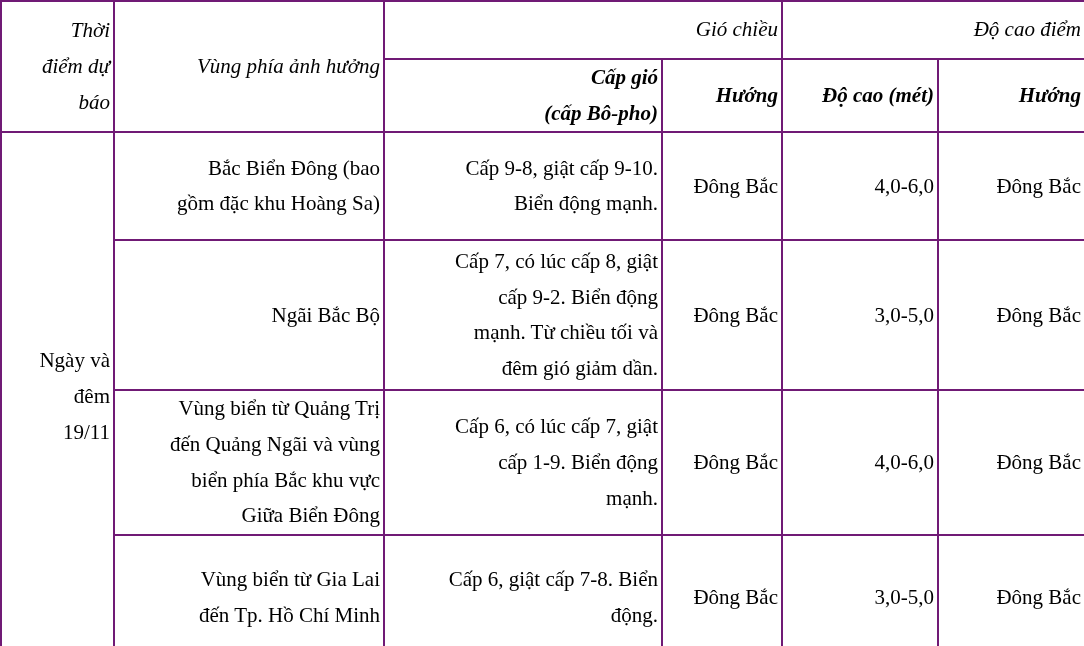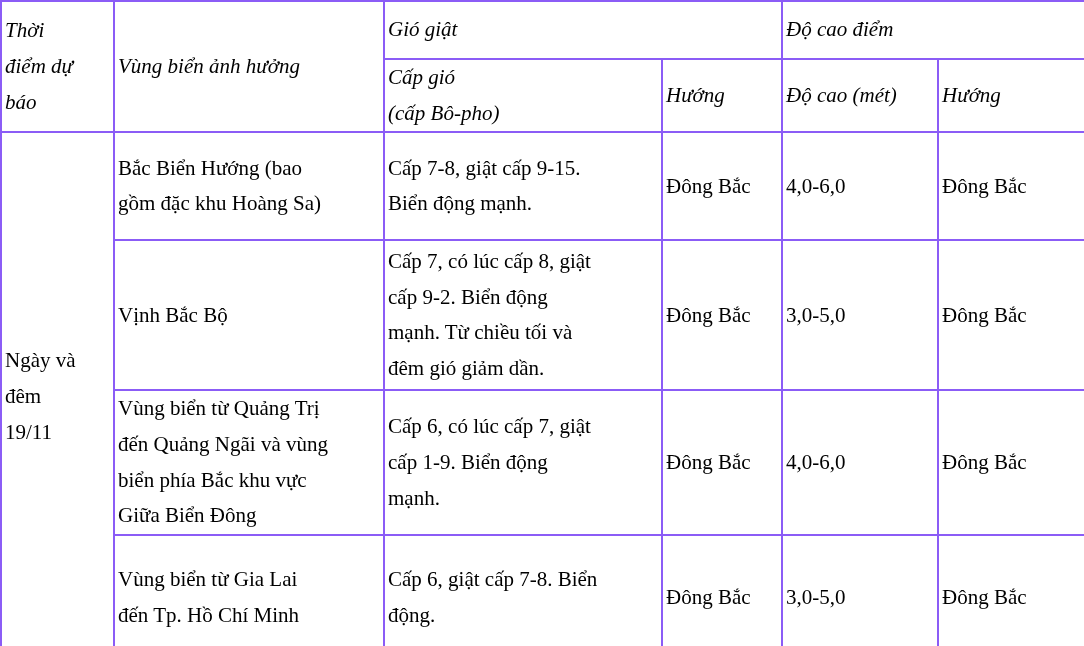--- a/index.html
+++ b/index.html
@@ -16,39 +16,39 @@
     border-collapse: collapse;
     table-layout: fixed;
     width: 1084px;
     height: 646px;
     font-family: "Liberation Serif", "DejaVu Serif", serif;
     font-size: 21px;
     color: #000000;
     background: #ffffff;
   }
   table.forecast td {
-    border: 2px solid #8b5cf6;
-    text-align: left;
+    border: 2px solid #701a75;
+    text-align: right;
     vertical-align: middle;
     padding: 0 3px;
     line-height: 1.7;
     overflow: hidden;
   }
   td.hdr {
     font-style: italic;
     line-height: 1.6;
   }
   .pre {
     white-space: pre-line;
   }
   td.time-cell {
     line-height: 2.05;
   }
   tr.h1 { height: 58px; }
-  tr.h2 { height: 62px; }
+  tr.h2 { height: 62px; font-weight: bold; }
   tr.r1 { height: 108px; }
   tr.r2 { height: 150px; }
   tr.r3 { height: 142px; padding-left: 35px; }
   tr.r4 { height: 126px; }
 </style>
 </head>
 <body>
 
 <table class="forecast">
   <colgroup>
@@ -57,45 +57,45 @@
     <col style="width:278px">
     <col style="width:120px">
     <col style="width:156px">
     <col style="width:147px">
   </colgroup>
   <tbody>
     <tr class="h1">
       <td class="hdr pre" rowspan="2">Thời
 điểm dự
 báo</td>
-      <td class="hdr" rowspan="2">Vùng biển ảnh hưởng</td>
-      <td class="hdr" colspan="2">Gió giật</td>
+      <td class="hdr" rowspan="2">Vùng phía ảnh hưởng</td>
+      <td class="hdr" colspan="2">Gió chiều</td>
       <td class="hdr" colspan="2">Độ cao điểm</td>
     </tr>
     <tr class="h2">
       <td class="hdr pre">Cấp gió
 (cấp Bô-pho)</td>
       <td class="hdr">Hướng</td>
       <td class="hdr">Độ cao (mét)</td>
       <td class="hdr">Hướng</td>
     </tr>
     <tr class="r1">
       <td class="pre time-cell" rowspan="4">Ngày và
 đêm
 19/11</td>
-      <td class="pre">Bắc Biển Hướng (bao
+      <td class="pre">Bắc Biển Đông (bao
 gồm đặc khu Hoàng Sa)</td>
-      <td class="pre">Cấp 7-8, giật cấp 9-15.
+      <td class="pre">Cấp 9-8, giật cấp 9-10.
 Biển động mạnh.</td>
       <td>Đông Bắc</td>
       <td>4,0-6,0</td>
       <td>Đông Bắc</td>
     </tr>
     <tr class="r2">
-      <td class="pre">Vịnh Bắc Bộ</td>
+      <td class="pre">Ngãi Bắc Bộ</td>
       <td class="pre">Cấp 7, có lúc cấp 8, giật
 cấp 9-2. Biển động
 mạnh. Từ chiều tối và
 đêm gió giảm dần.</td>
       <td>Đông Bắc</td>
       <td>3,0-5,0</td>
       <td>Đông Bắc</td>
     </tr>
     <tr class="r3">
       <td class="pre">Vùng biển từ Quảng Trị

